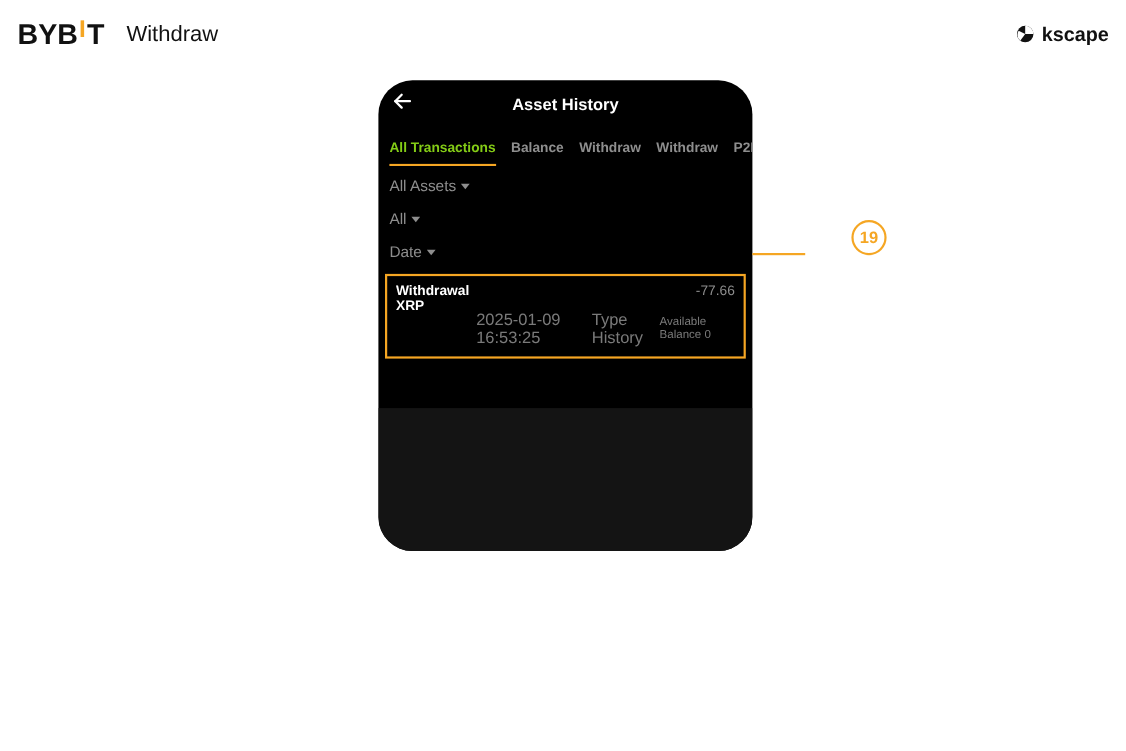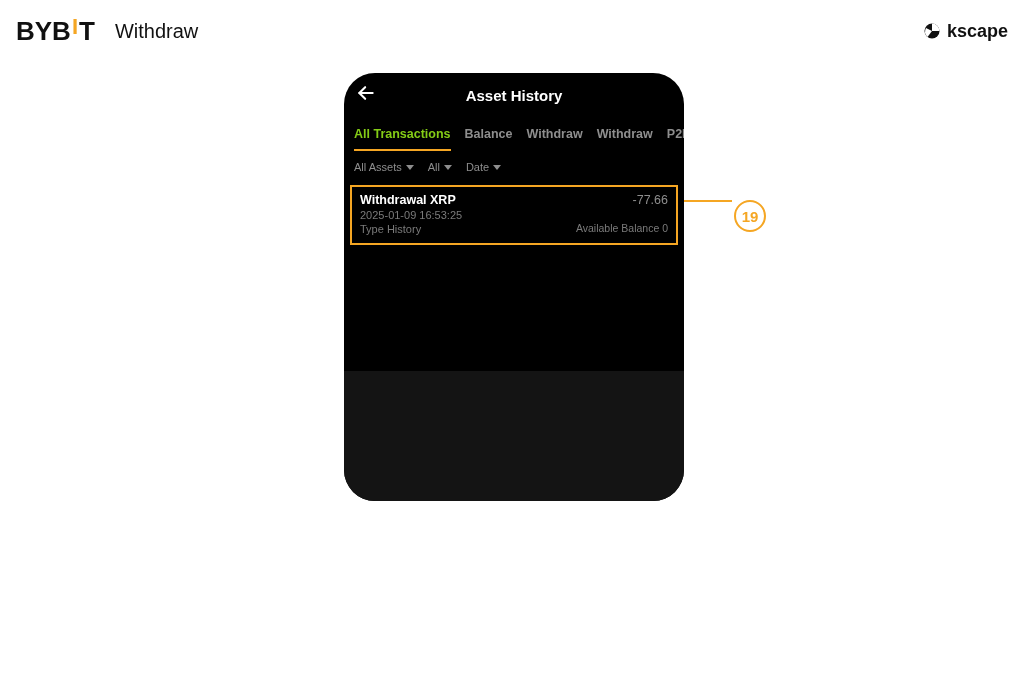--- a/index.html
+++ b/index.html
@@ -108,22 +108,23 @@
   .tab.active {
     color: #84cc16;
     border-bottom: 2px solid #f5a623;
   }
 
   
   .filters {
     display: flex;
     gap: 14px;
     padding: 10px 10px 8px 10px;
-    font-size: 11px;
+    font-size: 14px;
     color: #8e8e8e;
+    flex-direction: column;
   }
   .filter {
     display: flex;
     align-items: center;
     gap: 4px;
     cursor: pointer;
   }
   .caret-down {
     width: 0; height: 0;
     border-left: 4px solid transparent;
@@ -133,41 +134,42 @@
 
   
   .tx-row-wrap {
     margin: 4px 6px 0 6px;
     border: 2px solid #f5a623;
     padding: 6px 8px 8px 8px;
     display: flex;
     justify-content: space-between;
     align-items: flex-start;
   }
-  .tx-left { display: flex; flex-direction: column; gap: 2px; }
+  .tx-left { display: flex; flex-direction: row; gap: 2px; }
   .tx-title { font-size: 12.5px; font-weight: 700; color: #fff; }
-  .tx-sub { font-size: 11px; color: #7a7a7a; }
+  .tx-sub { font-size: 15px; color: #7a7a7a; margin-top: 25px; }
   .tx-right { display: flex; flex-direction: column; align-items: flex-end; gap: 2px; }
   .tx-amount { font-size: 12.5px; color: #8e8e8e; text-align: center; }
   .tx-balance { font-size: 10.5px; color: #7a7a7a; margin-top: 13px; }
 
   .phone-bottom-bar {
     position: absolute;
     bottom: 0; left: 0; right: 0;
     height: 130px;
     background: #141414;
   }
 
   
   .callout {
     position: absolute;
     left: 684px;
     top: 200px;
     display: flex;
-    align-items: flex-start;
+    align-items: flex-end;
+    gap: 40px;
   }
   .callout-line {
     width: 48px;
     height: 2px;
     background: #f5a623;
   }
   .callout-circle {
     width: 32px; height: 32px;
     border: 2px solid #f5a623;
     border-radius: 50%;

